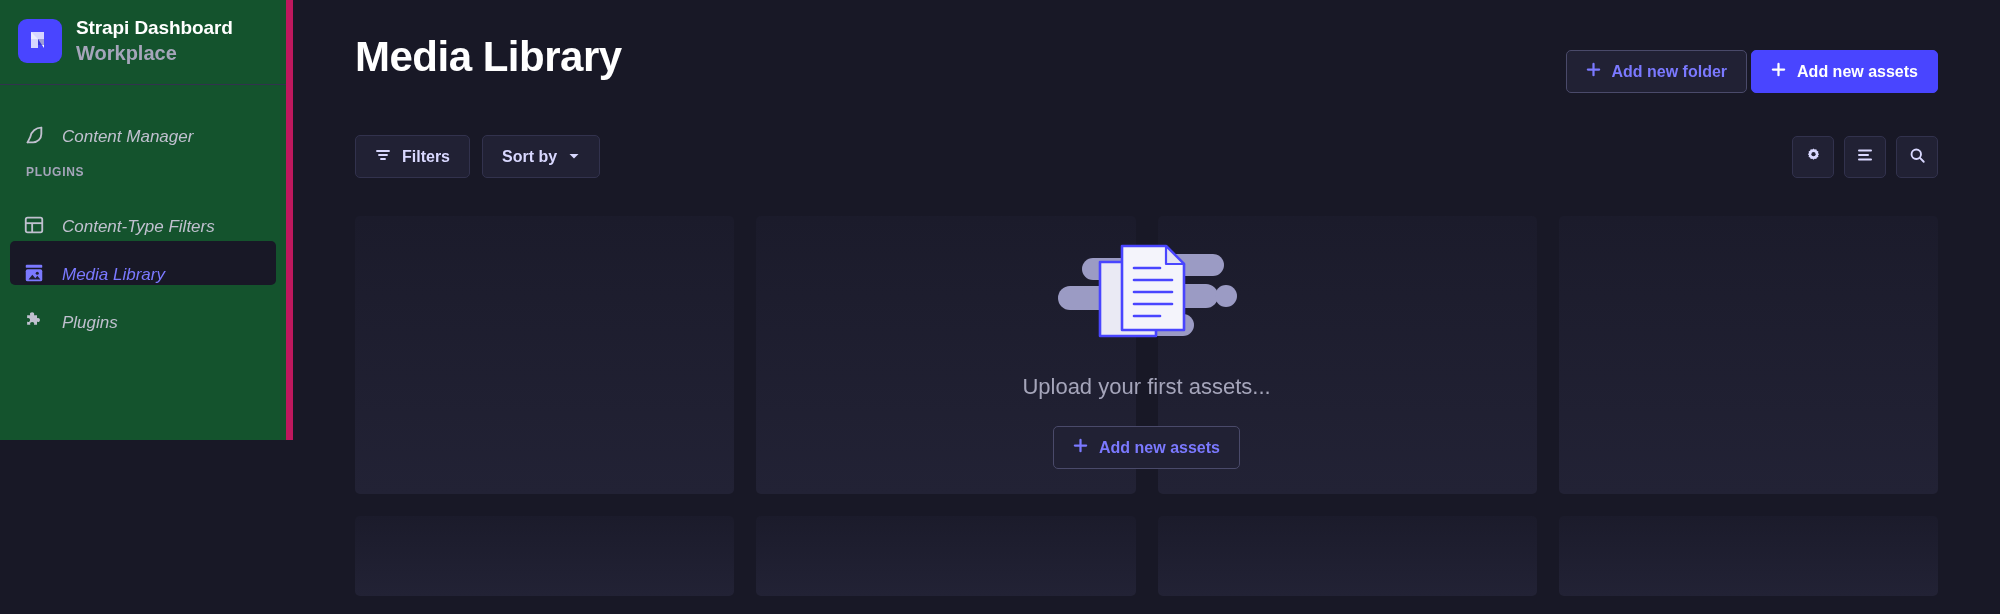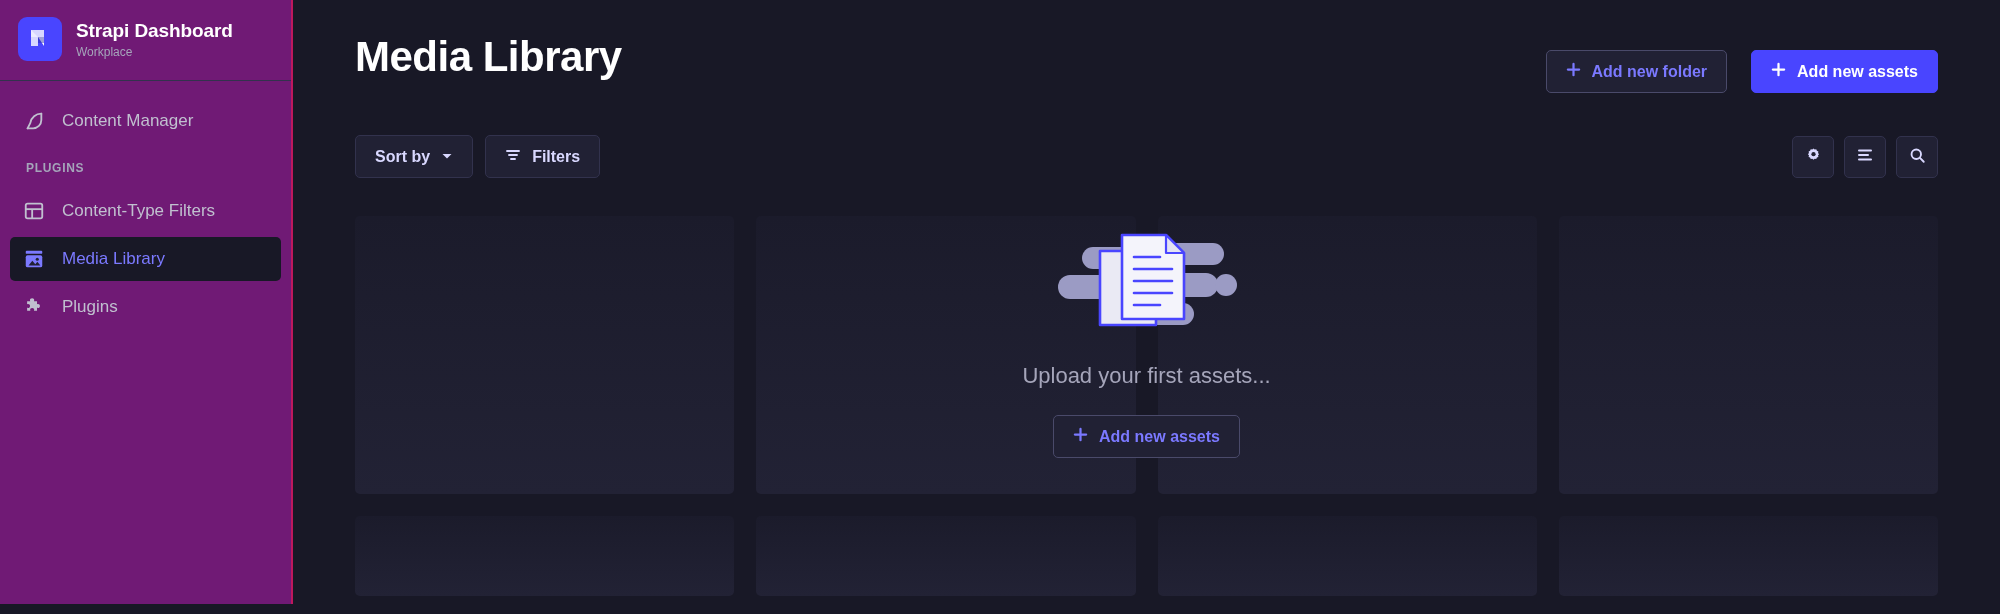--- a/index.html
+++ b/index.html
@@ -6,68 +6,68 @@
   html, body {
     width:2000px; height:614px;
     background:#181826;
     font-family:"Liberation Sans", sans-serif;
     overflow:hidden;
   }
   .app { display:flex; width:2000px; height:614px; }
 
   
   .sidebar {
-    width:293px; height:604px; flex:0 0 293px;
-    background:#701a75;
-    border-right:2px solid #be185d;
+    width:293px; height:440px; flex:0 0 293px;
+    background:#14532d;
+    border-right:7px solid #be185d;
     display:flex; flex-direction:column;
   }
   .brand {
     display:flex; align-items:center; gap:14px;
     padding:17px 22px 19px 18px;
     border-bottom:1px solid #32324d;
   }
   .brand-logo {
     width:44px; height:44px; flex:0 0 44px;
     border-radius:9px; background:#4945ff;
     display:flex; align-items:center; justify-content:center;
   }
   .brand-text { display:flex; flex-direction:column; gap:3px; }
   .brand-title { font-size:19px; font-weight:bold; color:#ffffff; letter-spacing:-.1px; }
-  .brand-sub { font-size:12px; color:#a5a5ba; }
+  .brand-sub { font-size:20px; color:#a5a5ba;font-weight:bold; }
 
   .nav { padding-top:14px; }
   .nav-section-label {
     font-size:12px; font-weight:bold; letter-spacing:.7px;
     color:#a5a5ba; padding:14px 0 10px 26px; text-transform:uppercase;
   }
   .nav-item {
-    display:flex; align-items:center; gap:16px;
+    display:flex; align-items:flex-end; gap:16px;
     height:44px; margin:4px 10px; padding:0 12px;
-    border-radius:5px; cursor:pointer; position:relative;
+    border-radius:5px; cursor:pointer; position:relative;font-style:italic;
   }
   .nav-item .label { font-size:17px; color:#c0c0cf; white-space:nowrap; }
   .nav-item.active { background:#181826; }
   .nav-item.active .label { color:#7b79ff; }
   .nav-icon { width:24px; height:24px; flex:0 0 24px; display:flex; align-items:center; justify-content:center; }
   .badge {
     margin-left:auto; min-width:26px; height:26px; padding:0 8px;
     border-radius:13px; background:#7b79ff; color:#ffffff;
     font-size:14px; font-weight:bold; display:flex;
     align-items:center; justify-content:center;
   }
 
   
   .main { flex:1; height:614px; background:#181826; position:relative; overflow:hidden; }
   .header {
     display:flex; align-items:flex-start; justify-content:space-between;
     padding:34px 62px 0 62px;
   }
   .page-title { font-size:42px; font-weight:bold; color:#ffffff; letter-spacing:-.5px; line-height:1.1; }
-  .header-actions { display:flex; gap:24px; padding-top:16px; }
+  .header-actions { display:flex; gap:4px; padding-top:16px; }
 
   .btn {
     display:inline-flex; align-items:center; gap:11px;
     height:43px; padding:0 19px; border-radius:5px;
     font-size:16px; font-weight:bold; cursor:pointer;
     border:1px solid transparent; white-space:nowrap;
   }
   .btn-outline { background:#212134; border-color:#4a4a6a; color:#7b79ff; }
   .btn-primary { background:#4945ff; border-color:#4945ff; color:#ffffff; }
   .btn-ghost   { background:#212134; border-color:#4a4a6a; color:#7b79ff; }
@@ -96,21 +96,21 @@
     display:grid; grid-template-columns:repeat(4, 1fr);
     gap:22px 22px;
   }
   .card {
     height:278px; border-radius:5px;
     background:linear-gradient(180deg,#1b1b2b 0%, #222235 100%);
   }
   .card.row2 { height:80px; }
 
   .empty-overlay {
-    position:absolute; top:1px; left:62px; right:62px; height:278px;
+    position:absolute; top:12px; left:62px; right:62px; height:278px;
     display:flex; flex-direction:column; align-items:center;
     justify-content:flex-start; gap:0; pointer-events:none;
   }
   .empty-overlay > * { pointer-events:auto; }
   .empty-illustration { margin-top:8px; }
   .empty-text { font-size:22px; color:#a5a5ba; margin-top:22px; }
   .empty-btn { margin-top:26px; }
 </style>
 </head>
 <body>
@@ -208,36 +208,36 @@
             </svg>
           </span>
           <span>Add new assets</span>
         </button>
       </div>
     </div>
 
     <div class="toolbar">
       <div class="toolbar-left">
         <button class="btn-tool">
-          <span>Sort by</span>
-          <span>
-            <svg width="12" height="12" viewBox="0 0 12 12" fill="#d9d8ff">
-              <path d="M1.5 4l4.5 4.5L10.5 4z"></path>
-            </svg>
-          </span>
-        </button>
-        <button class="btn-tool">
           <span>
             <svg width="16" height="16" viewBox="0 0 16 16" stroke="#d9d8ff" stroke-width="1.9" stroke-linecap="round">
               <line x1="2" y1="4" x2="14" y2="4"></line>
               <line x1="4" y1="8" x2="12" y2="8"></line>
               <line x1="6" y1="12" x2="10" y2="12"></line>
             </svg>
           </span>
           <span>Filters</span>
+        </button>
+        <button class="btn-tool">
+          <span>Sort by</span>
+          <span>
+            <svg width="12" height="12" viewBox="0 0 12 12" fill="#d9d8ff">
+              <path d="M1.5 4l4.5 4.5L10.5 4z"></path>
+            </svg>
+          </span>
         </button>
       </div>
       <div class="toolbar-right">
         <button class="icon-btn">
           <span>
             <svg width="17" height="17" viewBox="0 0 24 24" fill="#d9d8ff">
               <path d="M12 2.2l1.7 1.5 2.2-.5.9 2.1 2.1.9-.5 2.2 1.5 1.7-1.5 1.7.5 2.2-2.1.9-.9 2.1-2.2-.5L12 18l-1.7-1.5-2.2.5-.9-2.1-2.1-.9.5-2.2L4.1 10.1l1.5-1.7-.5-2.2 2.1-.9.9-2.1 2.2.5z"></path>
               <circle cx="12" cy="10.1" r="3" fill="#212134"></circle>
             </svg>
           </span>

